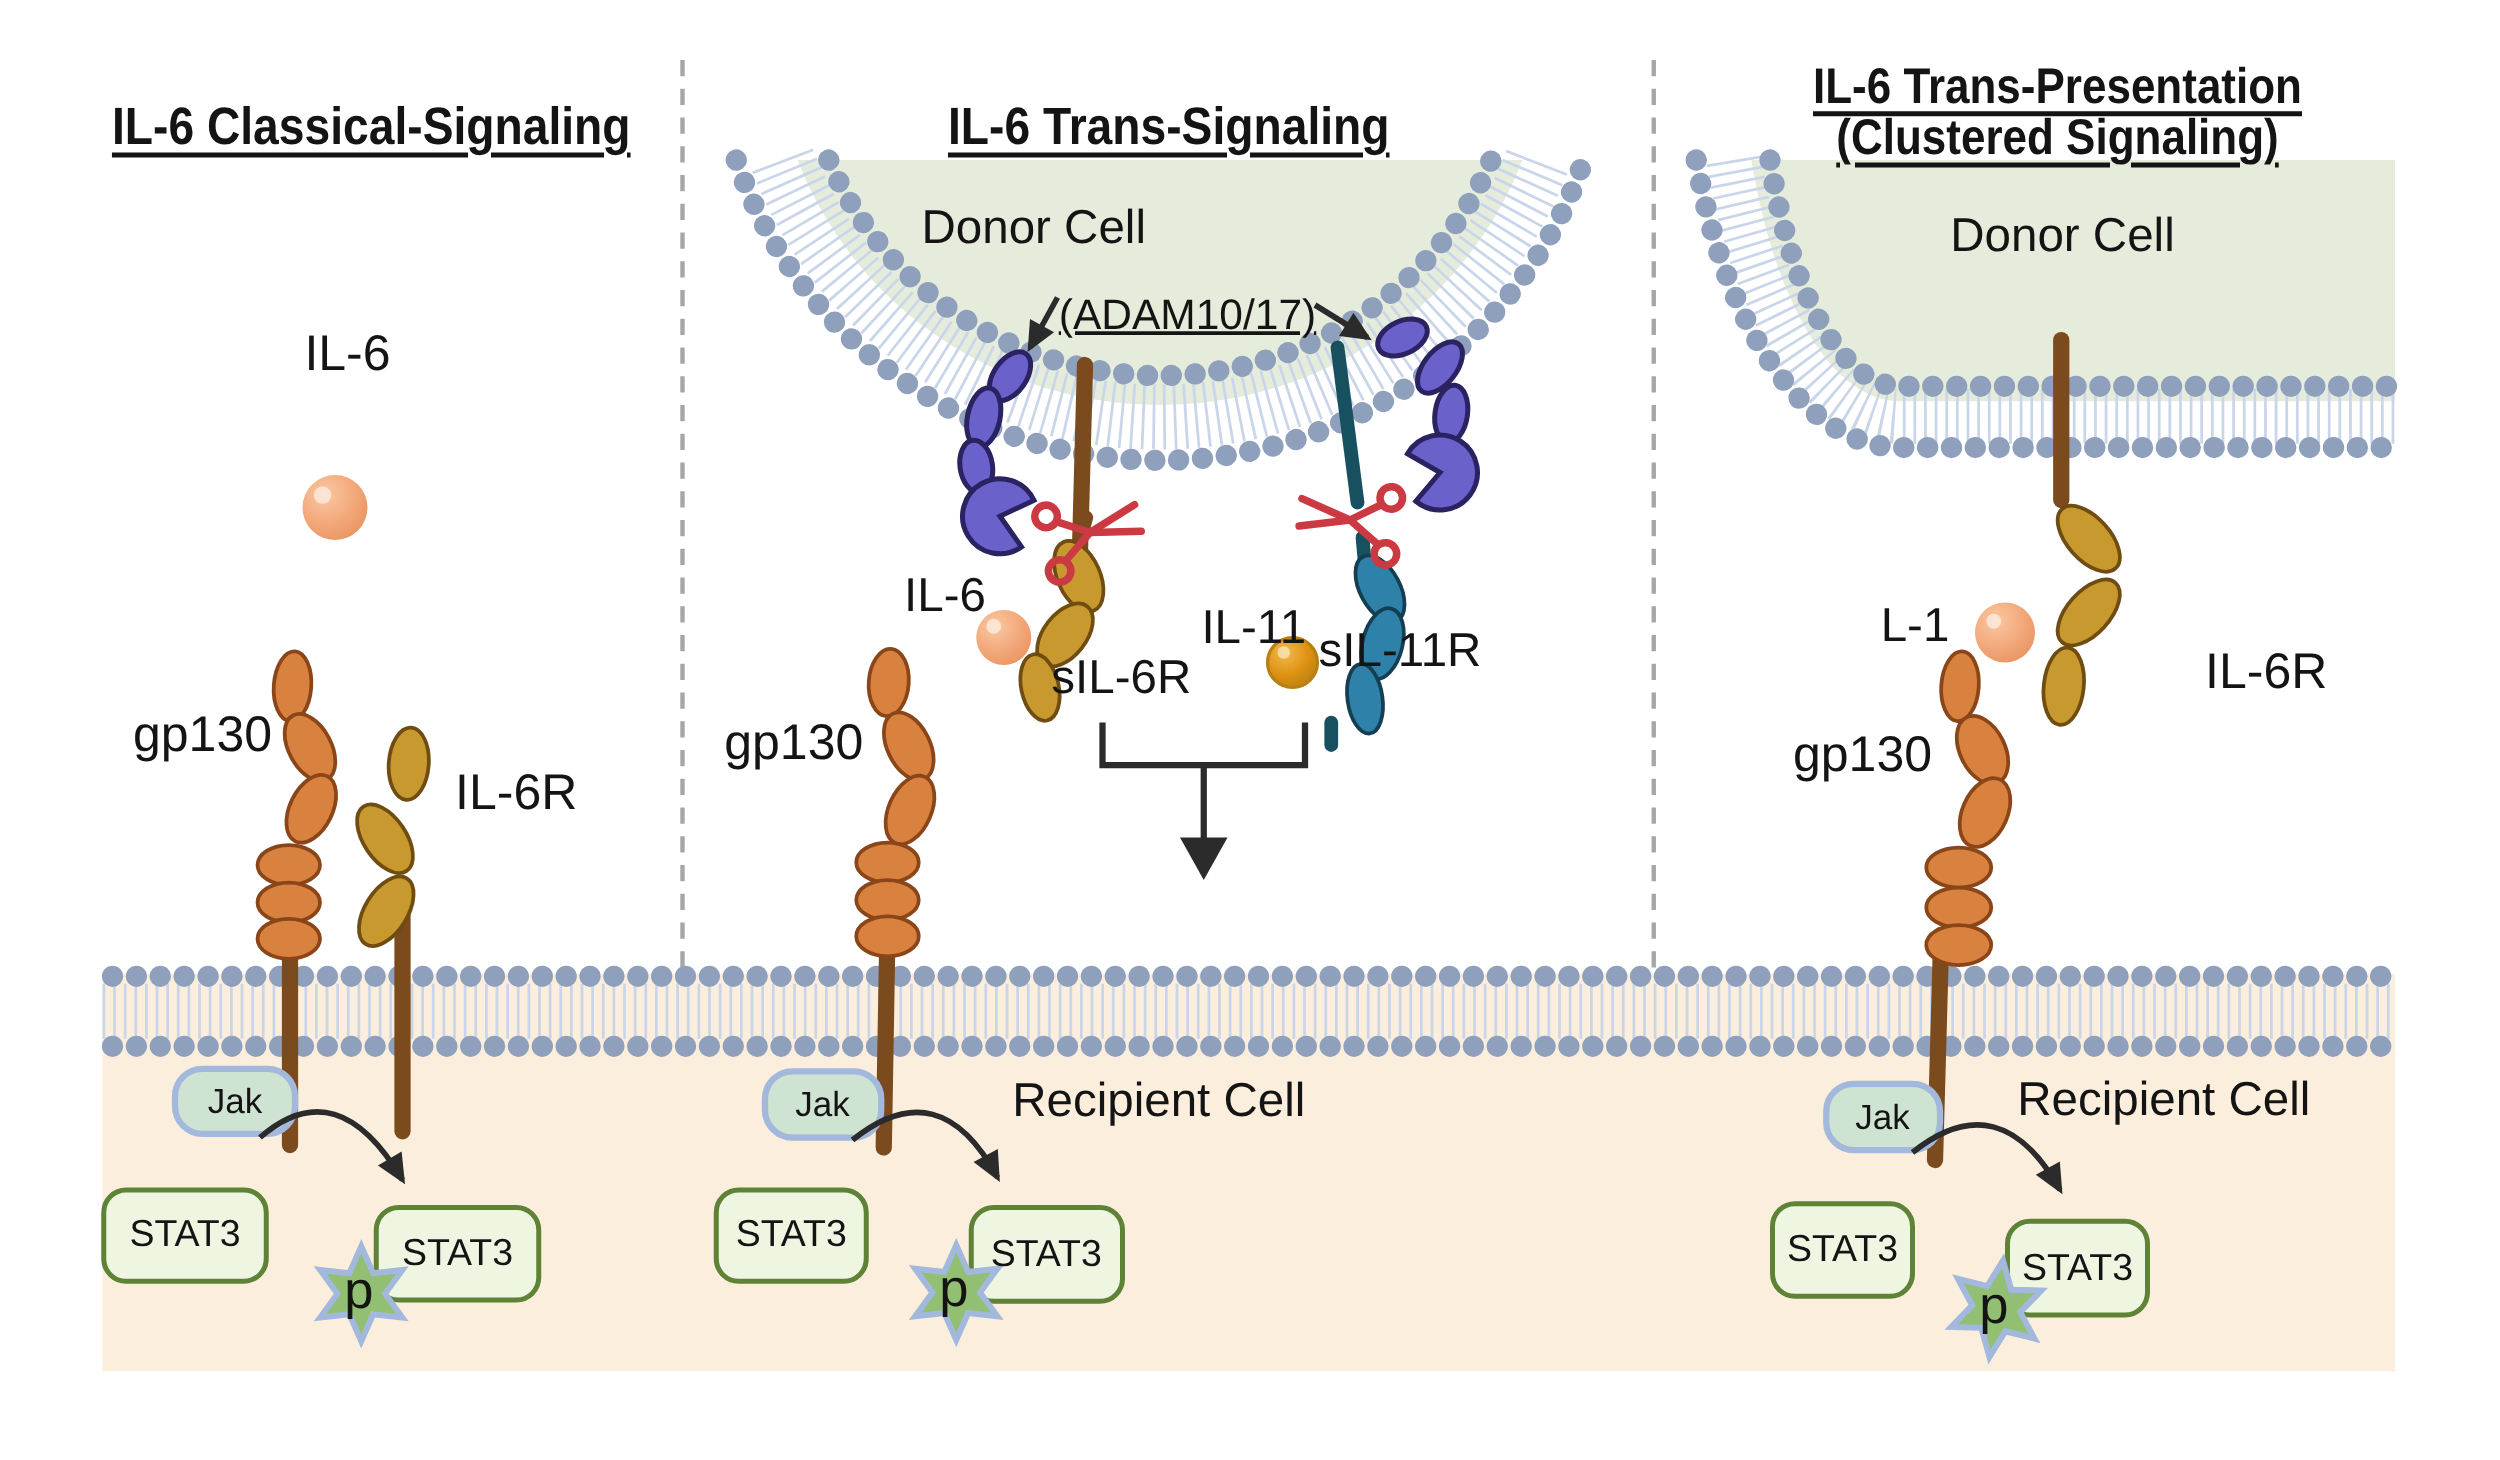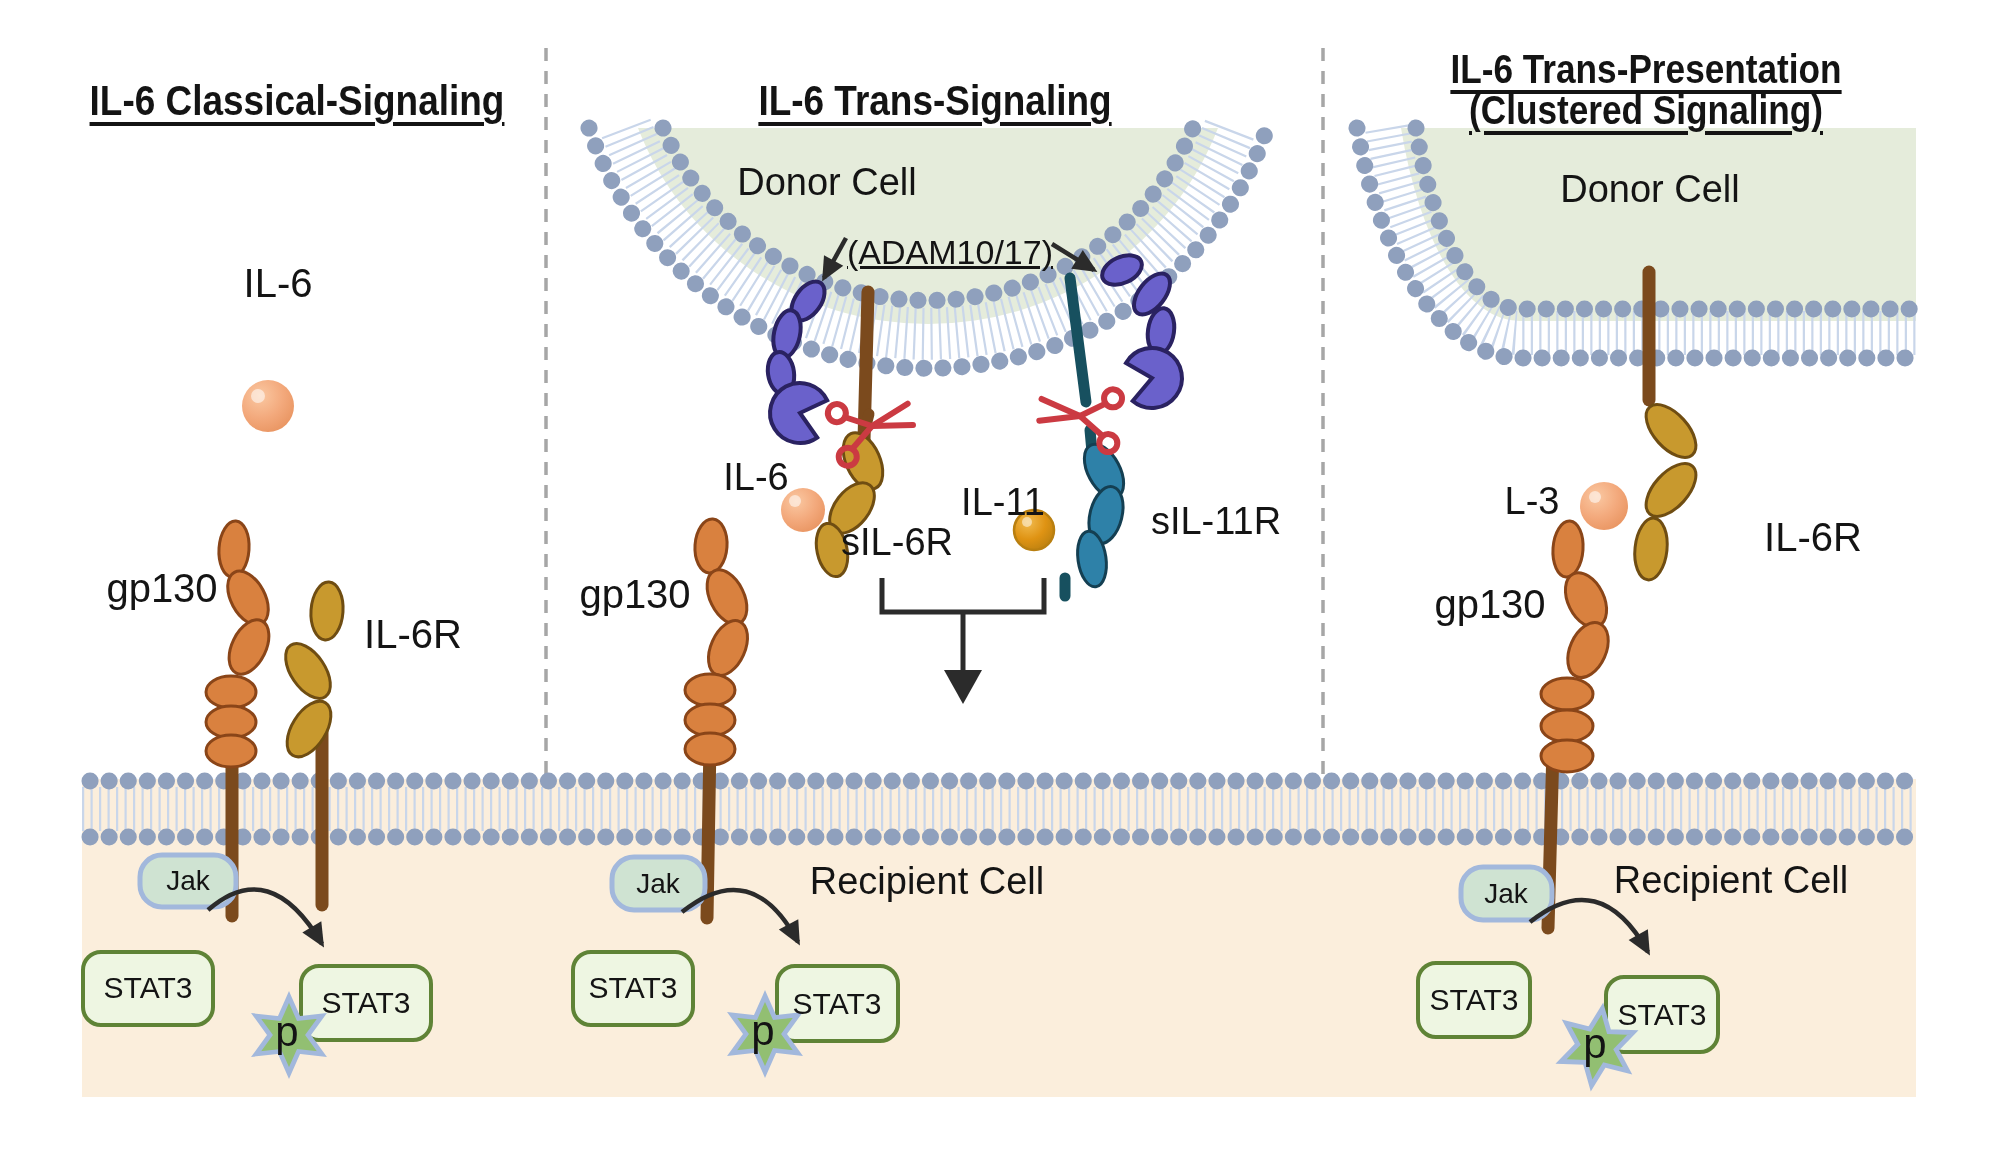--- a/index.html
+++ b/index.html
@@ -214,24 +214,24 @@
 <div class="lbl t38" style="left:1650px;top:189px">Donor Cell</div>
 <div class="lbl t34" style="left:950px;top:252px">(ADAM10/17)</div>
 
 <div class="lbl t40" style="left:278px;top:283px">IL-6</div>
 <div class="lbl t40" style="left:162px;top:588px">gp130</div>
 <div class="lbl t40" style="left:413px;top:634px">IL-6R</div>
 
 <div class="lbl t38" style="left:756px;top:477px">IL-6</div>
 <div class="lbl t38" style="left:897px;top:542px">sIL-6R</div>
 <div class="lbl t38" style="left:1003px;top:502px">IL-11</div>
-<div class="lbl t38" style="left:1216px;top:521px">sIL-11R</div>
+<div class="lbl t38" style="left:1120px;top:521px">sIL-11R</div>
 <div class="lbl t40" style="left:635px;top:594px">gp130</div>
 
-<div class="lbl t38" style="left:1532px;top:501px">L-3</div>
+<div class="lbl t38" style="left:1532px;top:501px">L-1</div>
 <div class="lbl t40" style="left:1490px;top:604px">gp130</div>
 <div class="lbl t40" style="left:1813px;top:537px">IL-6R</div>
 
 <div class="lbl t38" style="left:927px;top:881px">Recipient Cell</div>
 <div class="lbl t38" style="left:1731px;top:880px">Recipient Cell</div>
 
 <div class="lbl t36" style="left:188px;top:881px">Jak</div>
 <div class="lbl t36" style="left:658px;top:884px">Jak</div>
 <div class="lbl t36" style="left:1506px;top:894px">Jak</div>
 

